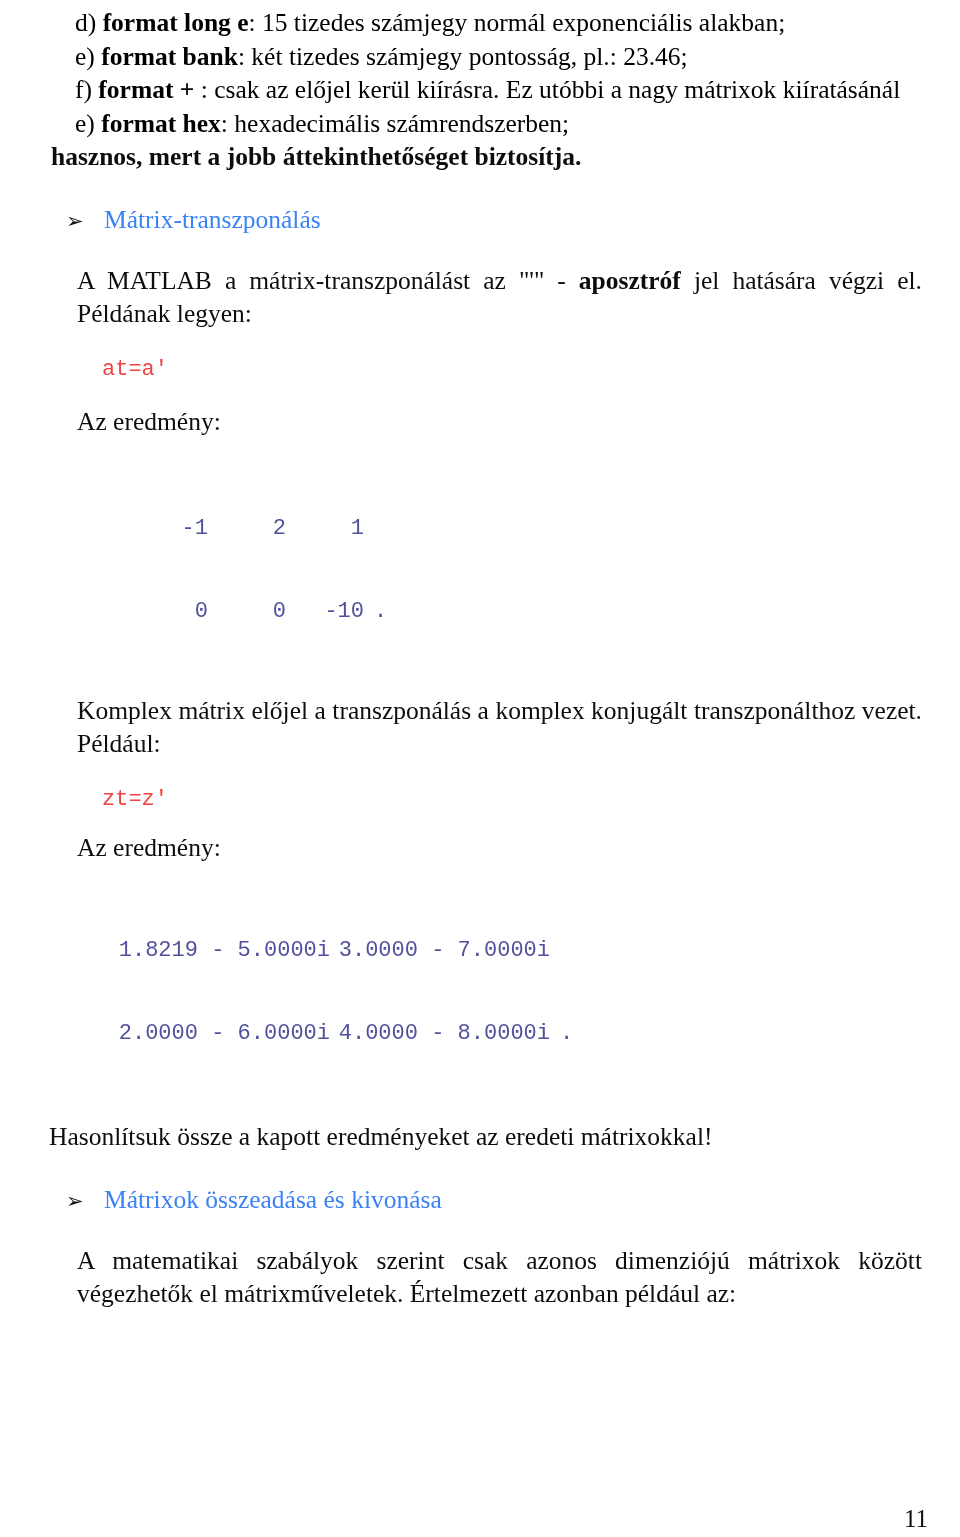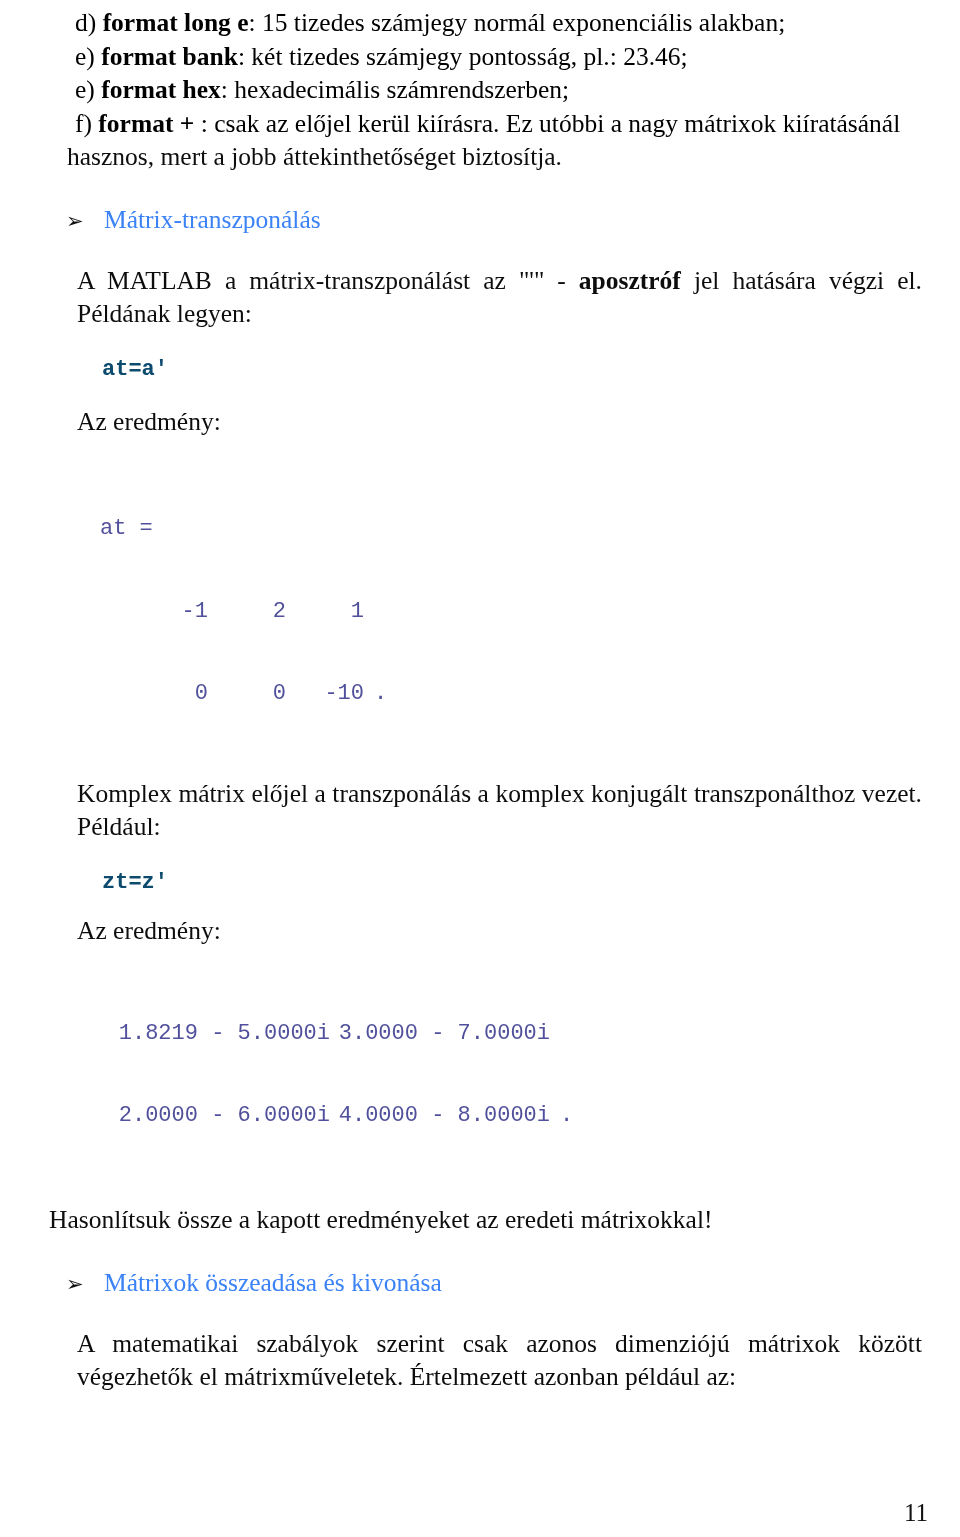--- a/index.html
+++ b/index.html
@@ -66,22 +66,22 @@
     font-size: 25.5px;
     line-height: 33px;
     color: #3b82f6;
   }
 
   
   .code {
     font-family: "Liberation Mono", "DejaVu Sans Mono", monospace;
     font-size: 22px;
     line-height: 27px;
-    font-weight: bold;
-    color: #0c4a6e;
+    font-weight: normal;
+    color: #ef4444;
     white-space: pre;
     margin-left: 72px;
   }
   .console {
     font-family: "Liberation Mono", "DejaVu Sans Mono", monospace;
     font-size: 22px;
     line-height: 27.5px;
     color: #50509c;
     white-space: pre;
     margin-left: 70px;
@@ -100,21 +100,21 @@
   .sp-14 { height: 14px; }
   .sp-18 { height: 18px; }
   .sp-22 { height: 22px; }
   .sp-26 { height: 26px; }
   .sp-30 { height: 30px; }
 
   
   .page-number {
     position: absolute;
     right: 32px;
-    bottom: 10px;
+    bottom: 4px;
     font-size: 25px;
     line-height: 28px;
     color: #111;
   }
 </style>
 </head>
 <body>
 
 <div class="page">
 
@@ -123,32 +123,32 @@
     <div class="list-line">
       <span>d)</span>
       <b>format long e</b><span>: 15 tizedes számjegy normál exponenciális alakban;</span>
     </div>
 
     <div class="list-line">
       <span>e)</span>
       <b>format bank</b><span>: két tizedes számjegy pontosság, pl.: 23.46;</span>
     </div>
 
+    <div class="list-line wrapline">
+      <span>f)</span>
+      <b>format +</b><span> : csak az előjel kerül kiírásra. Ez utóbbi a nagy mátrixok kiíratásánál</span>
+    </div>
+
     <div class="list-line">
       <span>e)</span>
       <b>format hex</b><span>: hexadecimális számrendszerben;</span>
     </div>
-
-    <div class="list-line wrapline">
-      <span>f)</span>
-      <b>format +</b><span> : csak az előjel kerül kiírásra. Ez utóbbi a nagy mátrixok kiíratásánál</span>
-    </div>
-  </div>
-
-  <p class="para indent-full" style="margin-left:37px;">hasznos, mert a jobb áttekinthetőséget biztosítja.</p>
+  </div>
+
+  <p class="para indent-full" style="margin-left:21px;font-weight:bold;">hasznos, mert a jobb áttekinthetőséget biztosítja.</p>
 
   <div class="sp-30"></div>
 
   <div class="bullet-row">
     <span class="bullet-glyph">➢</span>
     <span class="bullet-text">Mátrix-transzponálás</span>
   </div>
 
   <div class="sp-26"></div>
 
@@ -158,21 +158,20 @@
 
   <div class="code">at=a'</div>
 
   <div class="sp-22"></div>
 
   <p class="para indent-body">Az eredmény:</p>
 
   <div class="sp-22"></div>
 
   <div class="console matrix-3">
-    <span class="mrow">at =</span>
     <span class="mrow"><span class="mcell mlead">-1</span><span class="mcell">2</span><span class="mcell">1</span></span>
     <span class="mrow"><span class="mcell mlead">0</span><span class="mcell">0</span><span class="mcell">-10</span><span class="trail">.</span></span>
   </div>
 
   <div class="sp-14"></div>
 
   <p class="para indent-body justify">Komplex mátrix előjel a transzponálás a komplex konjugált transzponálthoz vezet. Például:</p>
 
   <div class="sp-26"></div>
 

